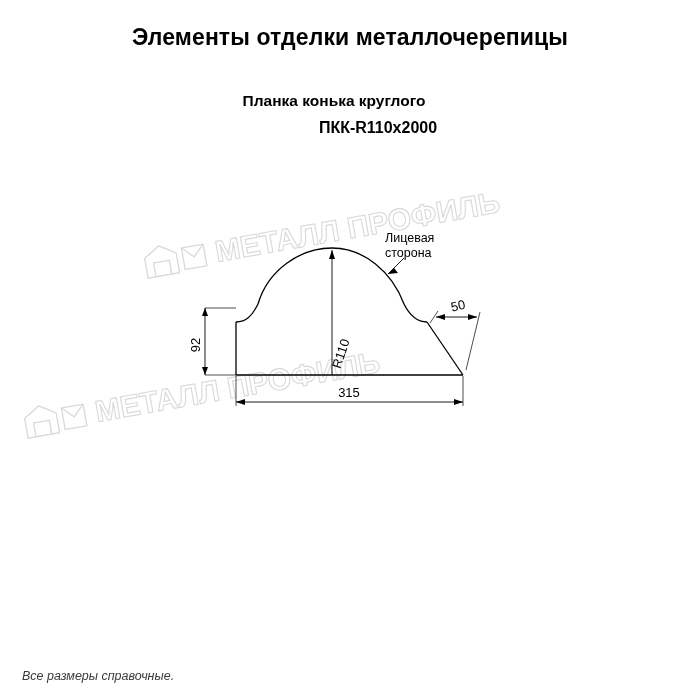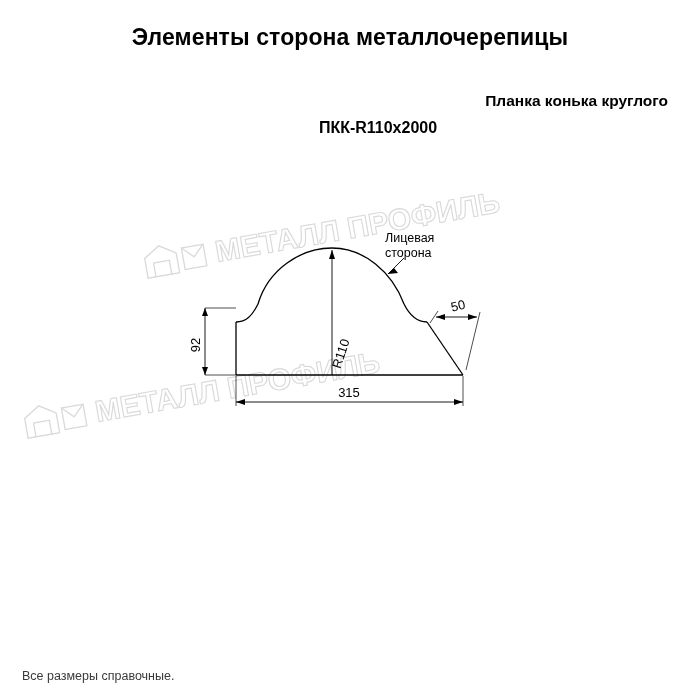--- a/index.html
+++ b/index.html
@@ -28,21 +28,21 @@
     text-align: center;
     font-size: 23px;
     font-weight: bold;
     letter-spacing: 0.1px;
   }
   .subtitle1 {
     position: absolute;
     top: 92px;
     left: 0;
     width: 668px;
-    text-align: right;
+    text-align: center;
     font-size: 15.5px;
     font-weight: bold;
   }
   .subtitle2 {
     position: absolute;
     top: 119px;
     left: 0;
     width: 700px;
     text-align: center;
     font-size: 16px;
@@ -67,20 +67,21 @@
   .footer {
     position: absolute;
     left: 22px;
     bottom: 14px;
     font-size: 12.5px;
     line-height: 20px;
     color: #3a3a3a;
   }
   .footer div {
     white-space: nowrap;
+    font-style: italic;
   }
   svg { display: block; }
   text {
     font-family: "Liberation Sans", sans-serif;
     fill: #000000;
   }
   .wm text {
     font-family: "Liberation Sans", sans-serif;
     fill: none;
     stroke: #d9d9d9;
@@ -92,21 +93,21 @@
     fill: none;
     stroke: #d9d9d9;
     stroke-width: 1.3;
   }
 </style>
 </head>
 <body>
 
 <div class="page">
 
-  <div class="title">Элементы сторона металлочерепицы</div>
+  <div class="title">Элементы отделки металлочерепицы</div>
   <div class="subtitle1">Планка конька круглого</div>
   <div class="subtitle2">ПКК-R110х2000</div>
 
   <div class="watermark">
     <svg class="wm" width="700" height="260" viewBox="0 0 700 260">
       <g transform="translate(370,55) rotate(-10)">
         <g transform="translate(-230,-22)">
           <path d="M4 26 L4 6 L20 -4 L36 6 L36 26 Z"></path>
           <path d="M12 26 L12 12 L28 12 L28 26"></path>
           <rect x="42" y="2" width="22" height="22"></rect>

